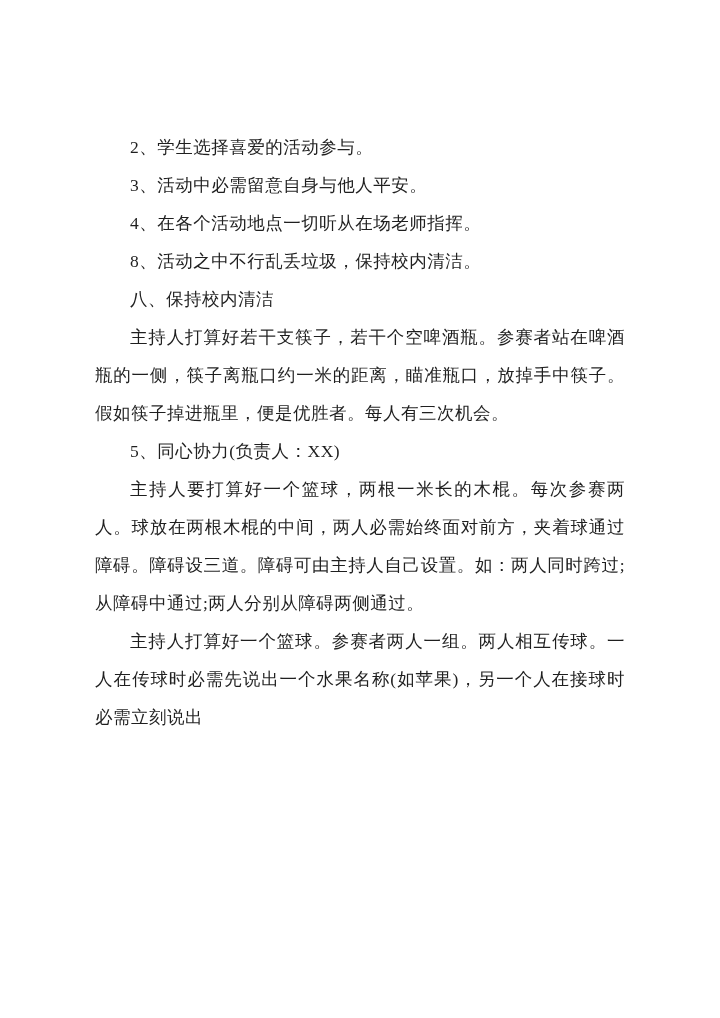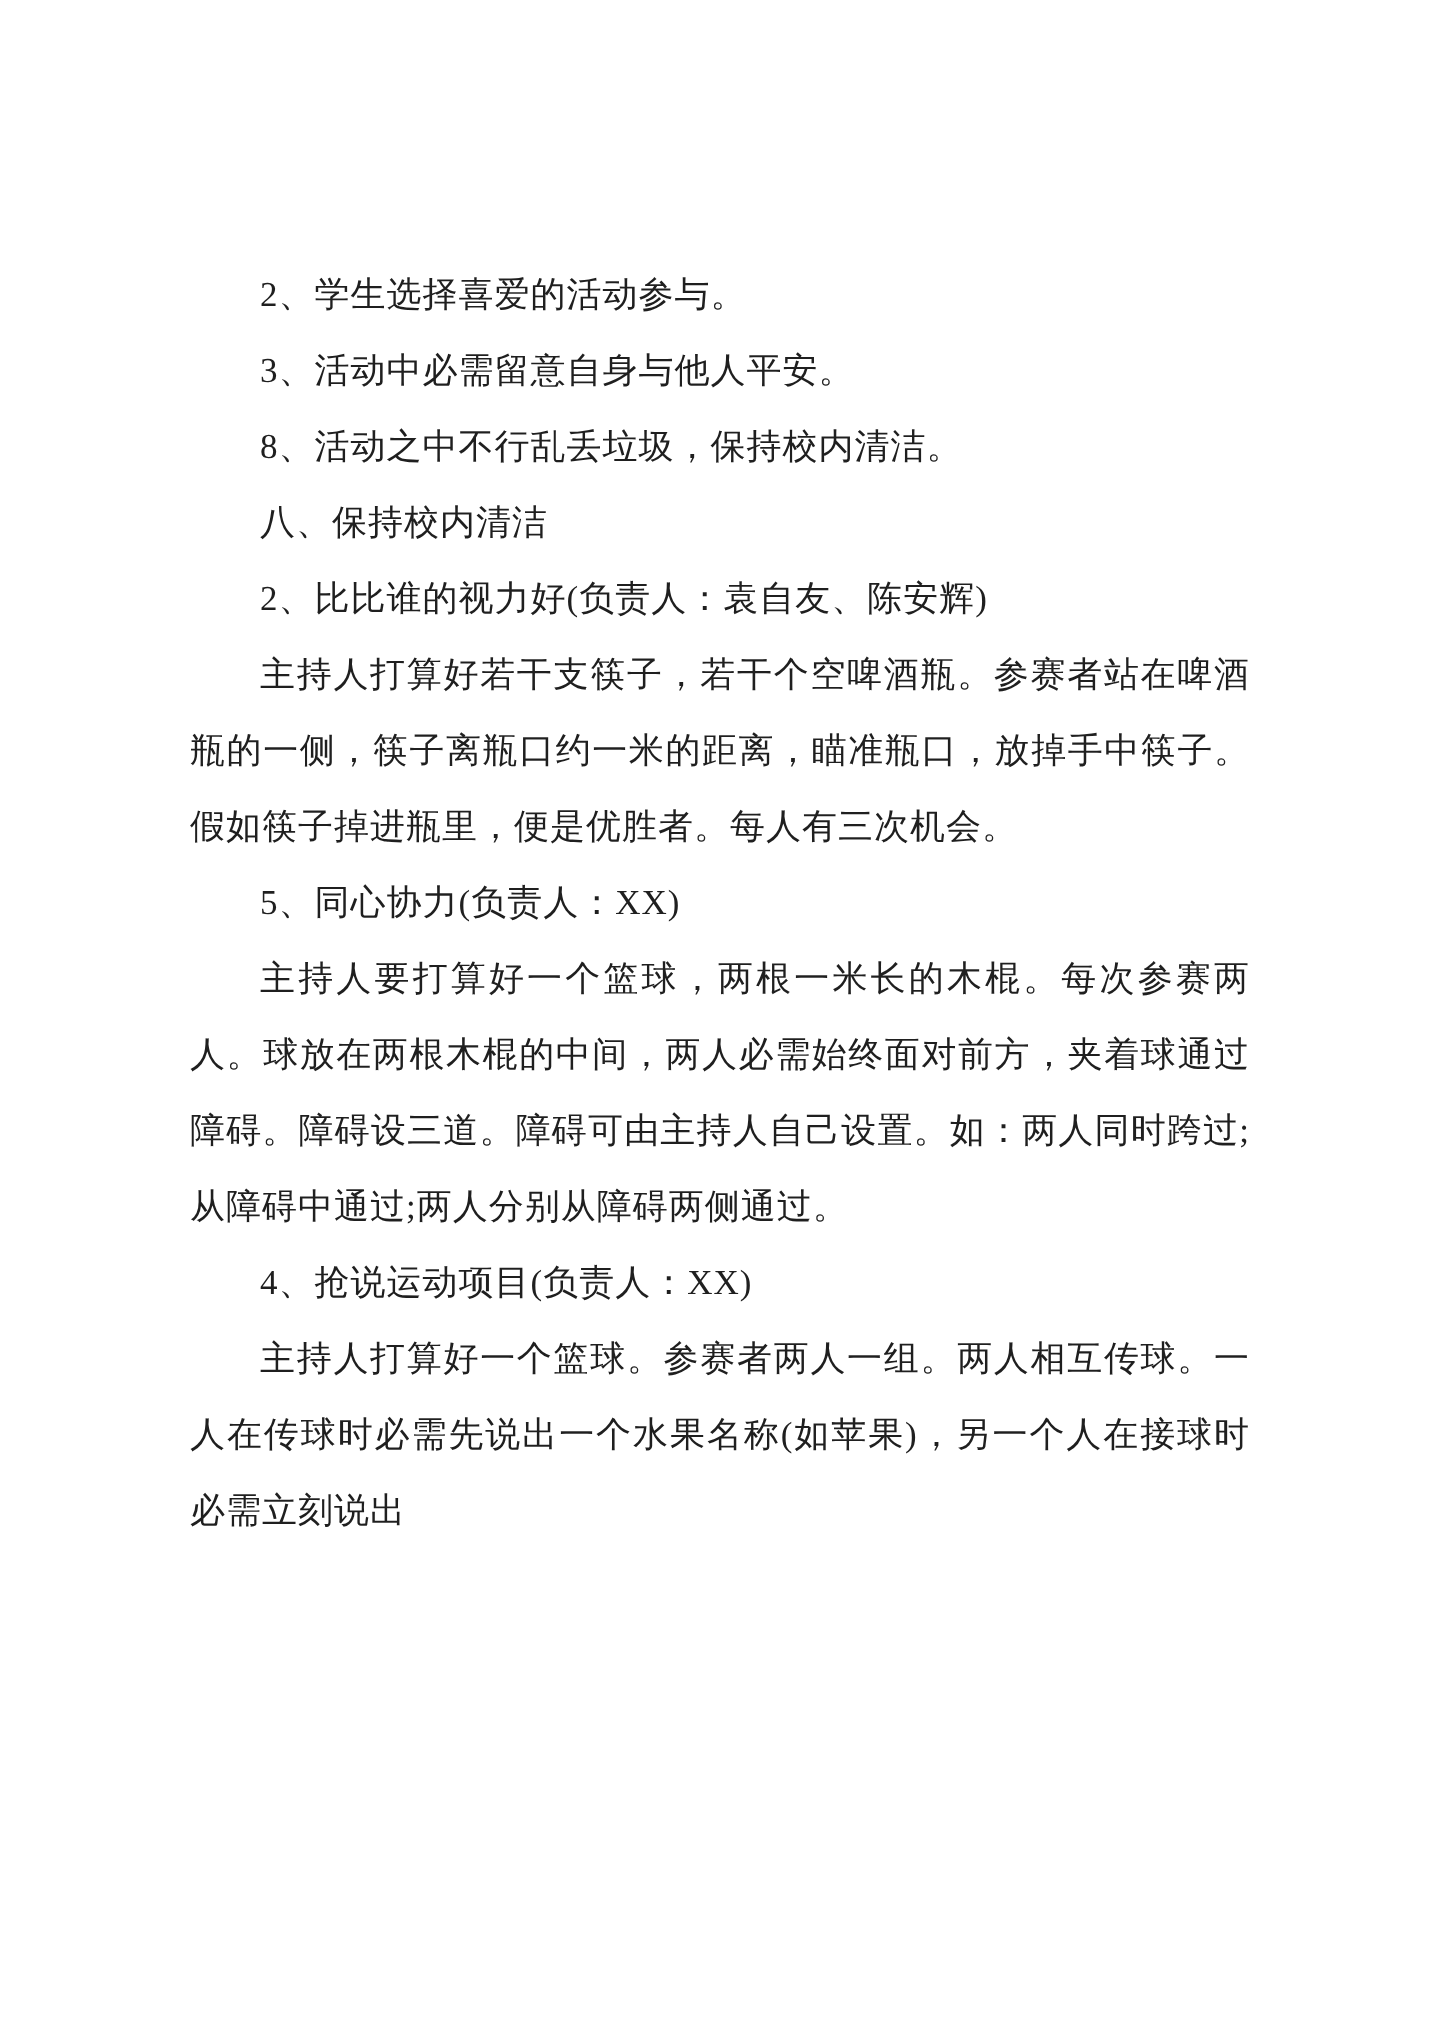--- a/index.html
+++ b/index.html
@@ -33,22 +33,21 @@
     word-break: break-all;
   }
 </style>
 </head>
 <body>
 
 <div class="page">
   <div class="doc-body">
     <p>2、学生选择喜爱的活动参与。</p>
     <p>3、活动中必需留意自身与他人平安。</p>
+    <p>4、在各个活动地点一切听从在场老师指挥。</p>
     <p>8、活动之中不行乱丢垃圾，保持校内清洁。</p>
     <p>八、保持校内清洁</p>
-    <p>2、比比谁的视力好(负责人：袁自友、陈安辉)</p>
     <p>主持人打算好若干支筷子，若干个空啤酒瓶。参赛者站在啤酒瓶的一侧，筷子离瓶口约一米的距离，瞄准瓶口，放掉手中筷子。假如筷子掉进瓶里，便是优胜者。每人有三次机会。</p>
     <p>5、同心协力(负责人：XX)</p>
     <p>主持人要打算好一个篮球，两根一米长的木棍。每次参赛两人。球放在两根木棍的中间，两人必需始终面对前方，夹着球通过障碍。障碍设三道。障碍可由主持人自己设置。如：两人同时跨过;从障碍中通过;两人分别从障碍两侧通过。</p>
-    <p>4、抢说运动项目(负责人：XX)</p>
     <p>主持人打算好一个篮球。参赛者两人一组。两人相互传球。一人在传球时必需先说出一个水果名称(如苹果)，另一个人在接球时必需立刻说出</p>
   </div>
 </div>
 
 </body></html>

